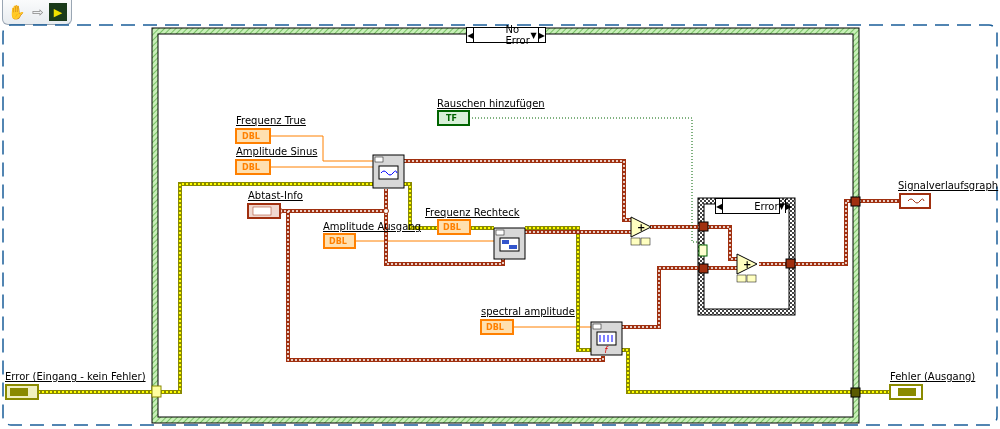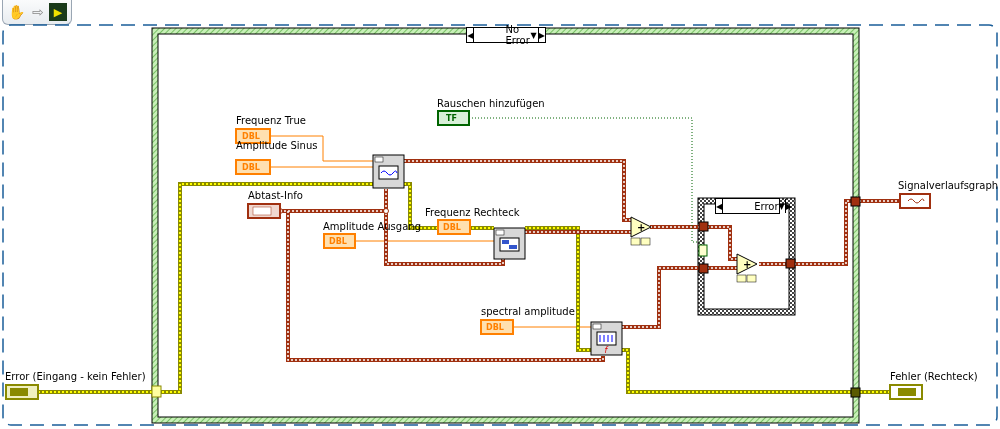--- a/index.html
+++ b/index.html
@@ -1,19 +1,19 @@
 <!DOCTYPE html>
 <html><head>
 <meta charset="utf-8">
 <style>
   html,body{margin:0;padding:0;background:#fff;}
   body{width:1000px;height:429px;position:relative;overflow:hidden;font-family:"DejaVu Sans","Liberation Sans",sans-serif;font-size:10px;color:#000;}
   .toolbar{position:absolute;left:2px;top:0;width:68px;height:24px;border:1px solid #9aa6b3;border-top:none;border-radius:0 0 6px 6px;background:linear-gradient(#fafbfc,#e8ecf0);}
   .tb-icon{position:absolute;top:3px;width:18px;height:18px;display:flex;align-items:center;justify-content:center;font-size:14px;}
-  .lbl{position:absolute;white-space:nowrap;font-size:10px;line-height:12px;}
+  .lbl{position:absolute;white-space:nowrap;font-size:10px;line-height:12px;text-decoration:underline;}
   .sel{position:absolute;height:14px;background:#fff;border:1px solid #000;display:flex;align-items:center;font-size:10px;}
   .sel .arr{width:10px;height:14px;display:flex;align-items:center;justify-content:center;font-size:8px;border-right:1px solid #000;}
   .sel .arr.r{border-right:none;border-left:1px solid #000;}
   .sel .txt{flex:1;padding-left:3px;margin-left:28px;}
   .sel .dd{width:12px;font-size:8px;text-align:center;}
   svg{position:absolute;left:0;top:0;}
 </style>
 </head>
 <body>
 
@@ -193,21 +193,21 @@
   <div class="arr r">▶</div>
 </div>
 <div class="sel" style="left:715px;top:198px;width:63px;">
   <div class="arr">◀</div>
   <div class="txt">Error</div>
   <div class="dd">▼</div>
   <div class="arr r">▶</div>
 </div>
 
 <div class="lbl" style="left:236px;top:115px">Frequenz True</div>
-<div class="lbl" style="left:236px;top:140px">Amplitude Sinus</div>
+<div class="lbl" style="left:236px;top:146px">Amplitude Sinus</div>
 <div class="lbl" style="left:248px;top:190px">Abtast-Info</div>
 <div class="lbl" style="left:323px;top:221px">Amplitude Ausgang</div>
 <div class="lbl" style="left:425px;top:207px">Frequenz Rechteck</div>
 <div class="lbl" style="left:437px;top:98px">Rauschen hinzufügen</div>
 <div class="lbl" style="left:481px;top:306px">spectral amplitude</div>
 <div class="lbl" style="left:5px;top:371px">Error (Eingang - kein Fehler)</div>
 <div class="lbl" style="left:898px;top:180px">Signalverlaufsgraph</div>
-<div class="lbl" style="left:890px;top:371px">Fehler (Rechteck)</div>
+<div class="lbl" style="left:890px;top:371px">Fehler (Ausgang)</div>
 
 </body></html>

